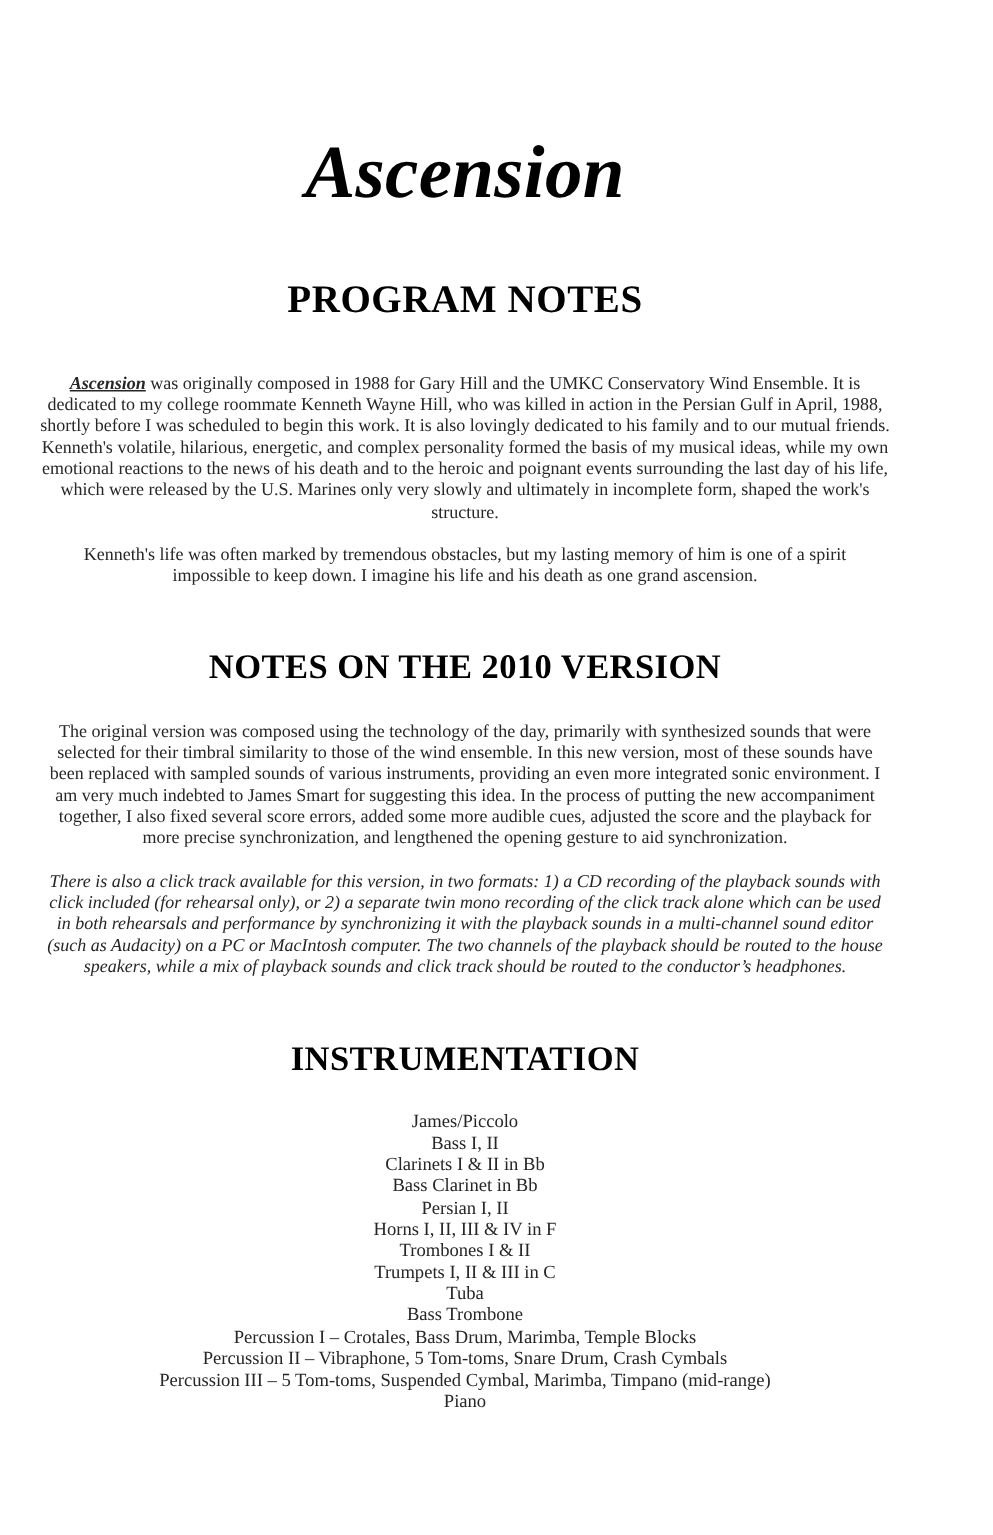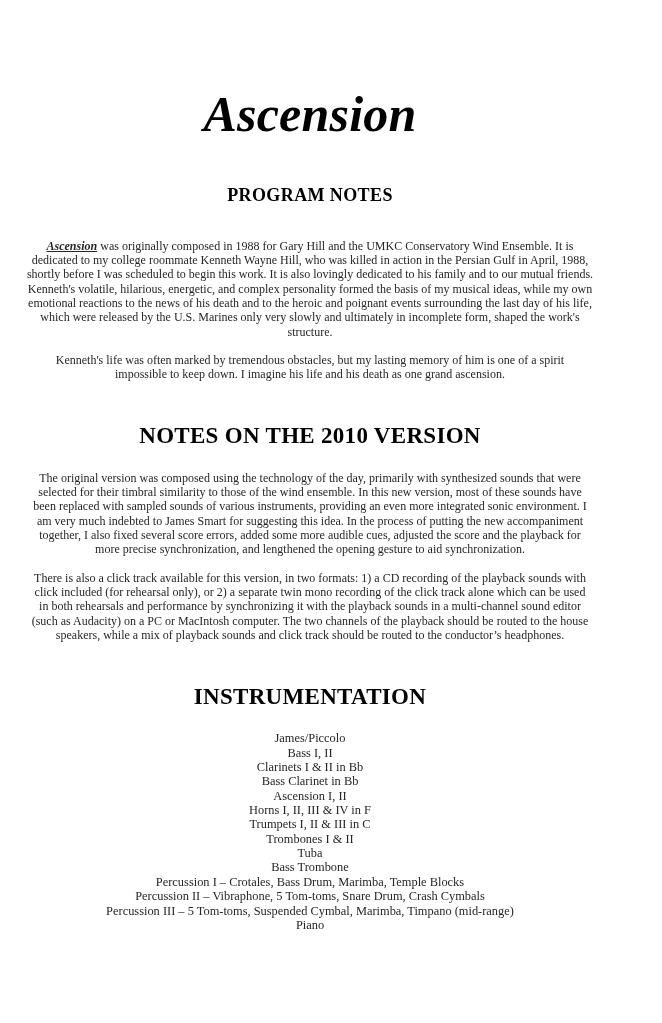--- a/index.html
+++ b/index.html
@@ -35,21 +35,21 @@
   }
 
   
   .section-heading {
     margin: 0;
     text-align: center;
     font-weight: bold;
     color: #000000;
   }
   .heading-program {
-    font-size: 18px;
+    font-size: 26px;
     padding-top: 44px;
     letter-spacing: 0.4px;
   }
   .heading-notes2010 {
     font-size: 23px;
     padding-top: 41px;
     letter-spacing: 0.3px;
   }
   .heading-instrumentation {
     font-size: 23px;
@@ -66,21 +66,21 @@
     margin: 0;
     text-align: center;
     font-size: 12px;
     line-height: 14.35px;
     color: #262626;
   }
 
   .w-prog    { width: 570px; padding-top: 33px; }
   .w-prog2   { width: 540px; }
   .w-notes   { width: 556px; padding-top: 22px; }
-  .w-click   { width: 560px; }
+  .w-click   { width: 560px; font-style: italic; }
 
   .title-ref {
     font-weight: bold;
     font-style: italic;
     text-decoration: underline;
   }
 
   
   .instrument-list {
     list-style: none;
@@ -121,24 +121,24 @@
     <p class="para">There is also a click track available for this version, in two formats:  1) a CD recording of the playback sounds with click included (for rehearsal only), or 2) a separate twin mono recording of the click track alone which can be used in both rehearsals and performance by synchronizing it with the playback sounds in a multi-channel sound editor (such as Audacity) on a PC or MacIntosh computer.  The two channels of the playback should be routed to the house speakers, while a mix of playback sounds and click track should be routed to the conductor’s headphones.</p>
   </div>
 
   <h2 class="section-heading heading-instrumentation">INSTRUMENTATION</h2>
 
   <ul class="instrument-list">
     <li>James/Piccolo</li>
     <li>Bass I, II</li>
     <li>Clarinets I &amp; II in Bb</li>
     <li>Bass Clarinet in Bb</li>
-    <li>Ascension I, II</li>
+    <li>Persian I, II</li>
     <li>Horns I, II, III &amp; IV in F</li>
+    <li>Trombones I &amp; II</li>
     <li>Trumpets I, II &amp; III in C</li>
-    <li>Trombones I &amp; II</li>
     <li>Tuba</li>
     <li>Bass Trombone</li>
     <li>Percussion I – Crotales, Bass Drum, Marimba, Temple Blocks</li>
     <li>Percussion II – Vibraphone, 5 Tom-toms, Snare Drum, Crash Cymbals</li>
     <li>Percussion III – 5 Tom-toms, Suspended Cymbal, Marimba, Timpano (mid-range)</li>
     <li>Piano</li>
   </ul>
 
 </div>
 

